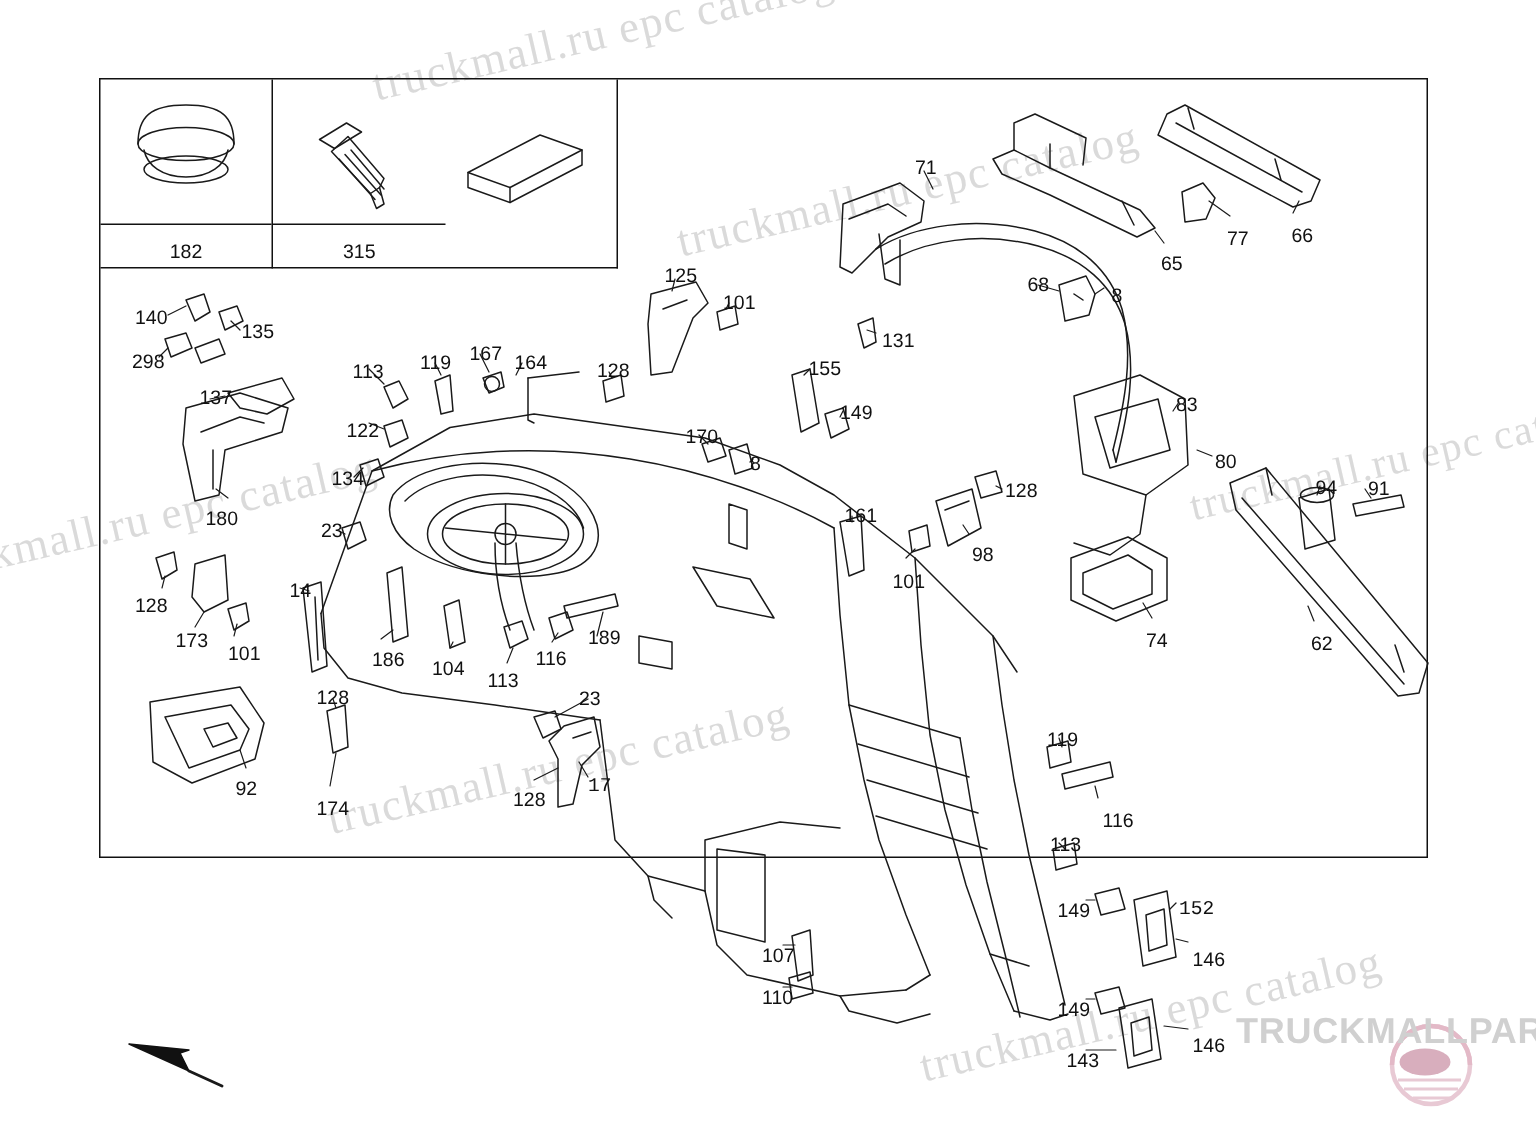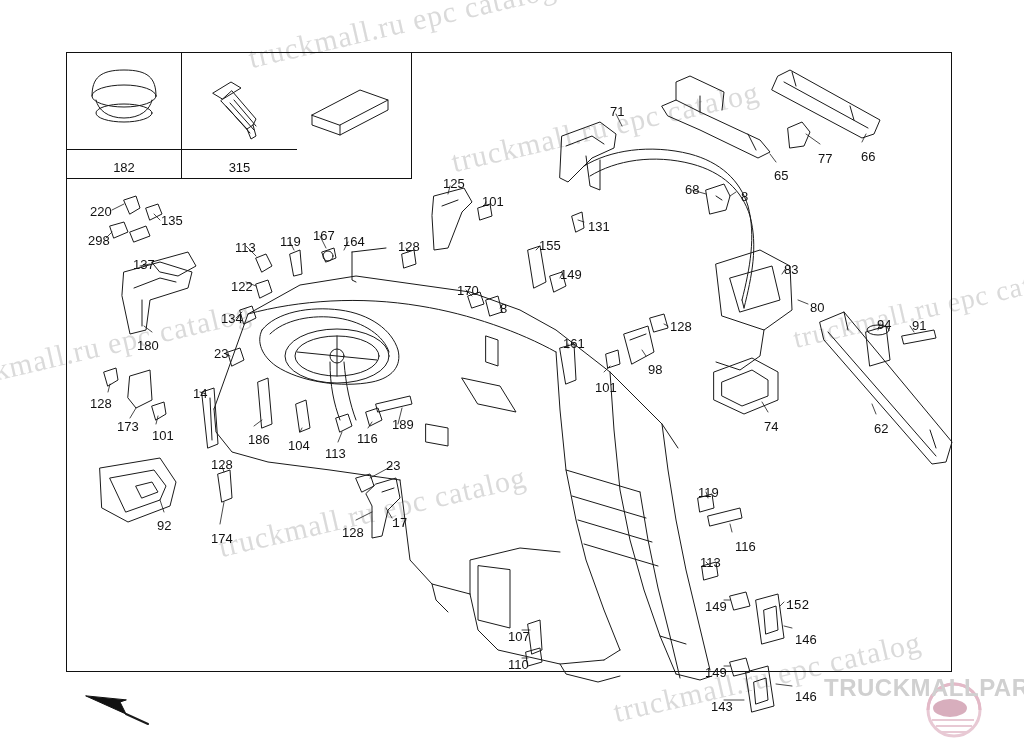--- a/index.html
+++ b/index.html
@@ -27,21 +27,21 @@
     font-family: "Liberation Serif", serif;
     font-size: 30px;
     letter-spacing: 1px;
     white-space: nowrap;
     opacity: .95;
   }
   
   .frame {
     position: absolute;
     left: 66px; top: 52px;
-    width: 886px; height: 620px;
+    width: 886px; height: 520px;
     border: 1px solid #111;
     z-index: 10;
     background: transparent;
   }
   .legend-box {
     position: absolute;
     left: 0; top: 0;
     width: 345px; height: 126px;
     border-bottom: 1px solid #111;
     border-right: 1px solid #111;
@@ -386,21 +386,21 @@
         <path d="M724 666 L730 666"></path>
         <path d="M792 686 L776 684"></path>
         <path d="M724 700 L744 700"></path>
         <path d="M522 630 L530 630"></path>
         <path d="M522 658 L528 658"></path>
       </g>
     </g>
   </svg>
 
   <div id="callouts">
-      <div class="num" style="left: 90px; top: 204px;">220</div>
+      <div class="num" style="left: 90px; top: 204px;">140</div>
       <div class="num" style="left: 161px; top: 213px;">135</div>
       <div class="num" style="left: 88px; top: 233px;">298</div>
       <div class="num" style="left: 133px; top: 257px;">137</div>
       <div class="num" style="left: 137px; top: 338px;">180</div>
       <div class="num" style="left: 90px; top: 396px;">128</div>
       <div class="num" style="left: 117px; top: 419px;">173</div>
       <div class="num" style="left: 152px; top: 428px;">101</div>
       <div class="num" style="left: 157px; top: 518px;">92</div>
       <div class="num" style="left: 235px; top: 240px;">113</div>
       <div class="num" style="left: 280px; top: 234px;">119</div>

